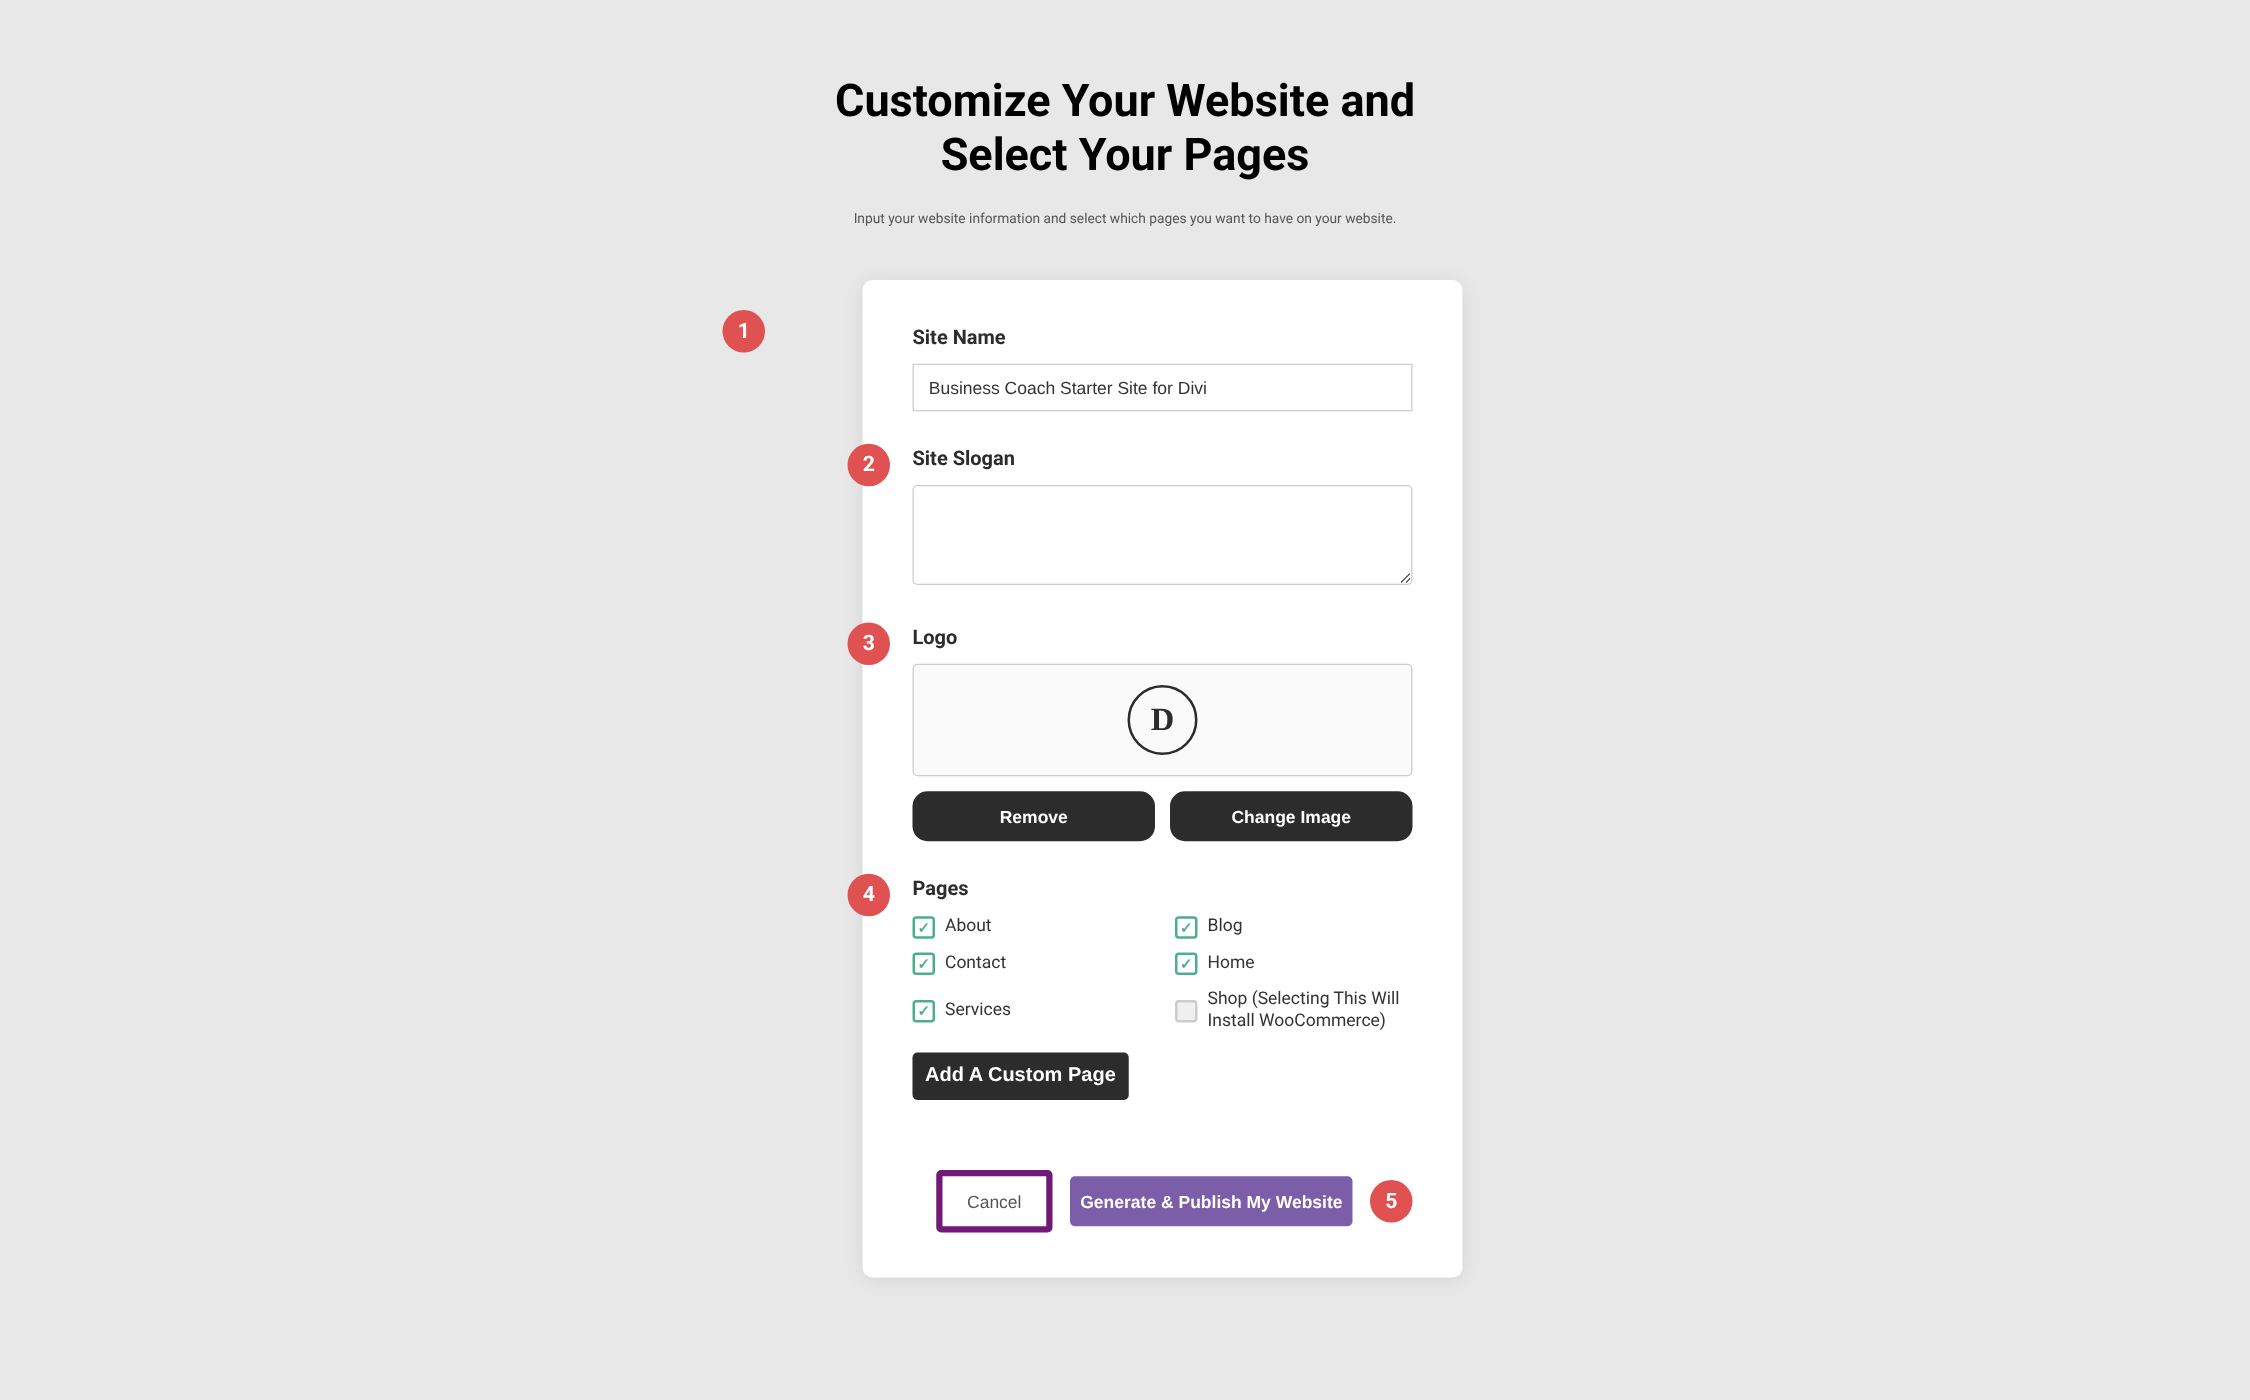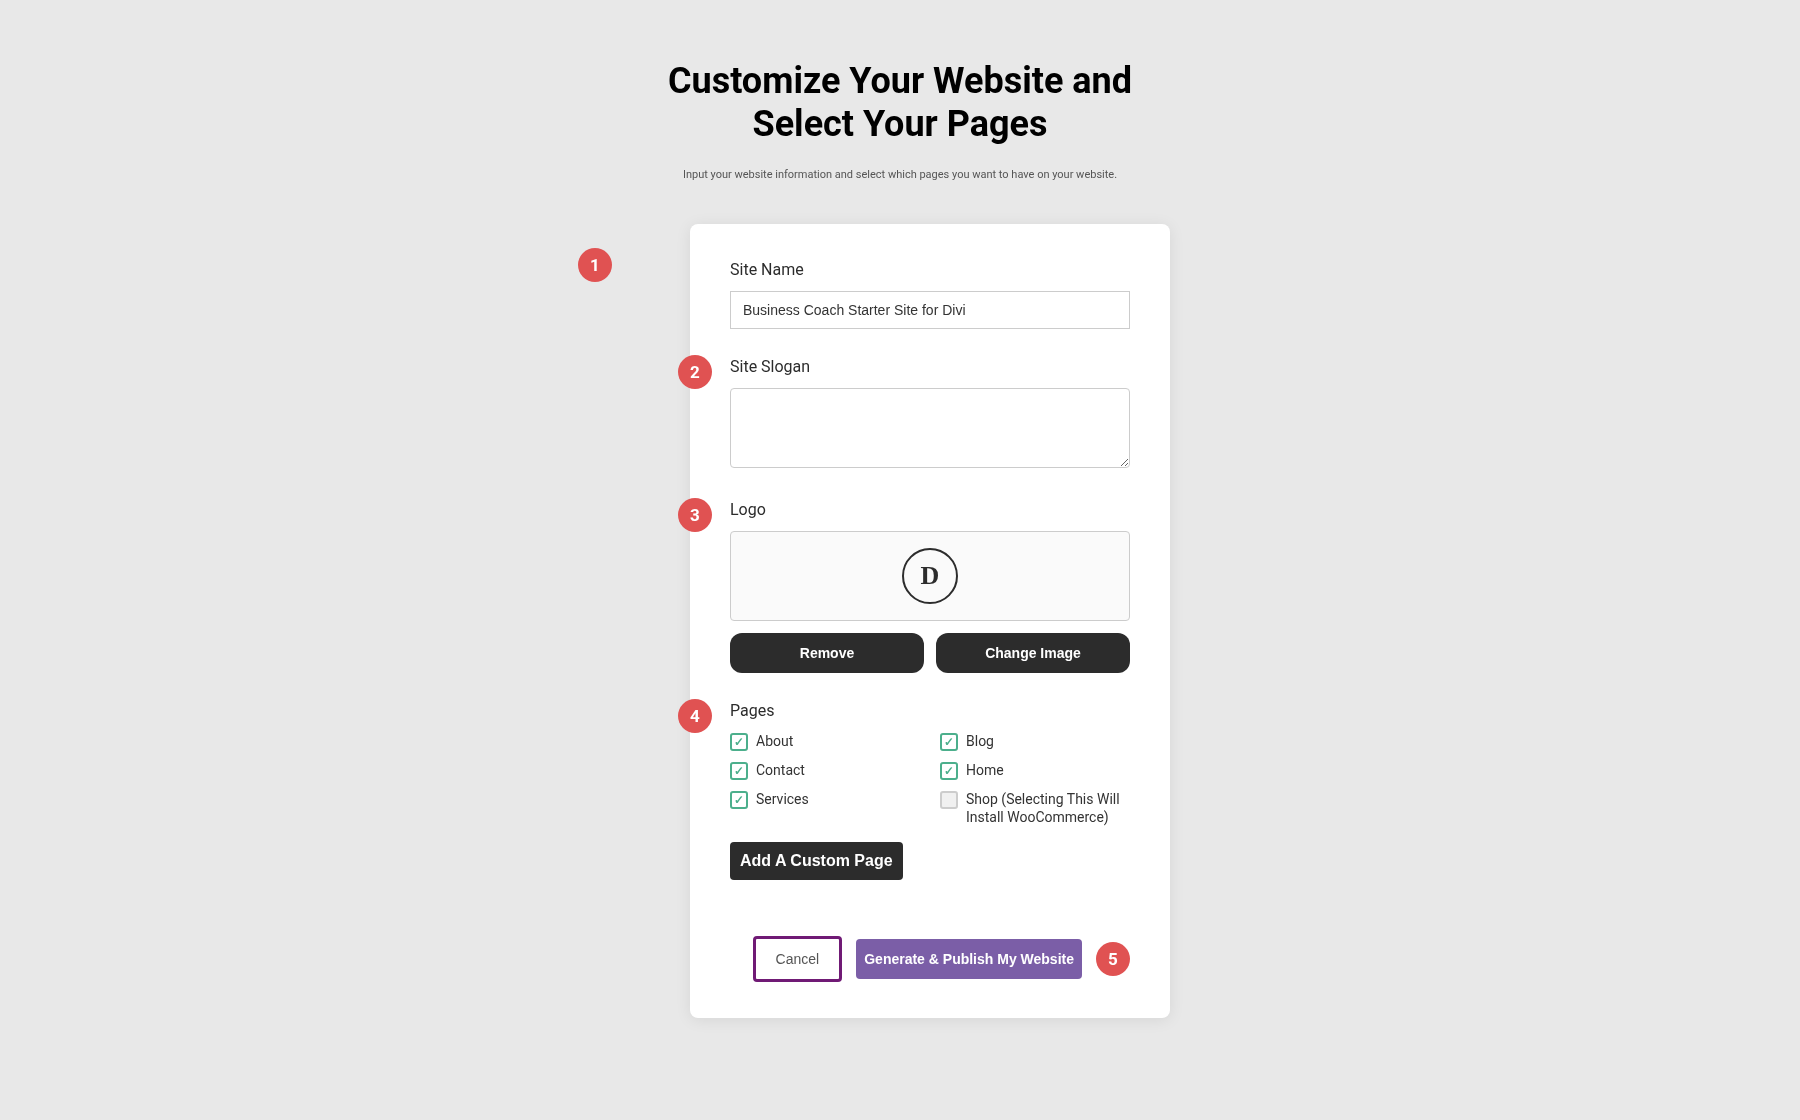--- a/index.html
+++ b/index.html
@@ -56,21 +56,21 @@
       align-items: center;
       justify-content: center;
       margin-right: 12px;
       flex-shrink: 0;
       position: absolute;
       left: -52px;
       top: -2px;
     }
     .section-label {
       font-size: 16px;
-      font-weight: 400;
+      font-weight: 700;
       color: #2c2c2c;
       text-align: center;
     }
     .form-input {
       width: 100%;
       border: 1px solid #ccc;
       border-radius: 0;
       padding: 10px 12px;
       font-size: 14px;
       color: #333;
@@ -127,21 +127,21 @@
       cursor: pointer;
     }
     .pages-grid {
       display: grid;
       grid-template-columns: 1fr 1fr;
       gap: 10px 20px;
       margin-bottom: 16px;
     }
     .page-item {
       display: flex;
-      align-items: flex-start;
+      align-items: center;
       gap: 8px;
       font-size: 14px;
       color: #333;
     }
     .checkbox-checked {
       width: 18px;
       height: 18px;
       border-radius: 3px;
       border: 2px solid #4caf8c;
       background: #fff;
@@ -186,21 +186,21 @@
     .footer-row {
       display: flex;
       justify-content: flex-end;
       align-items: center;
       gap: 14px;
       margin-top: 4px;
     }
     .btn-cancel {
       background: #fff;
       color: #555;
-      border: 3px solid #701a75;
+      border: 5px solid #701a75;
       border-radius: 4px;
       padding: 12px 20px;
       font-size: 14px;
       cursor: pointer;
     }
     .btn-publish {
       background: #7b5ea7;
       color: #fff;
       border: none;
       border-radius: 4px;

